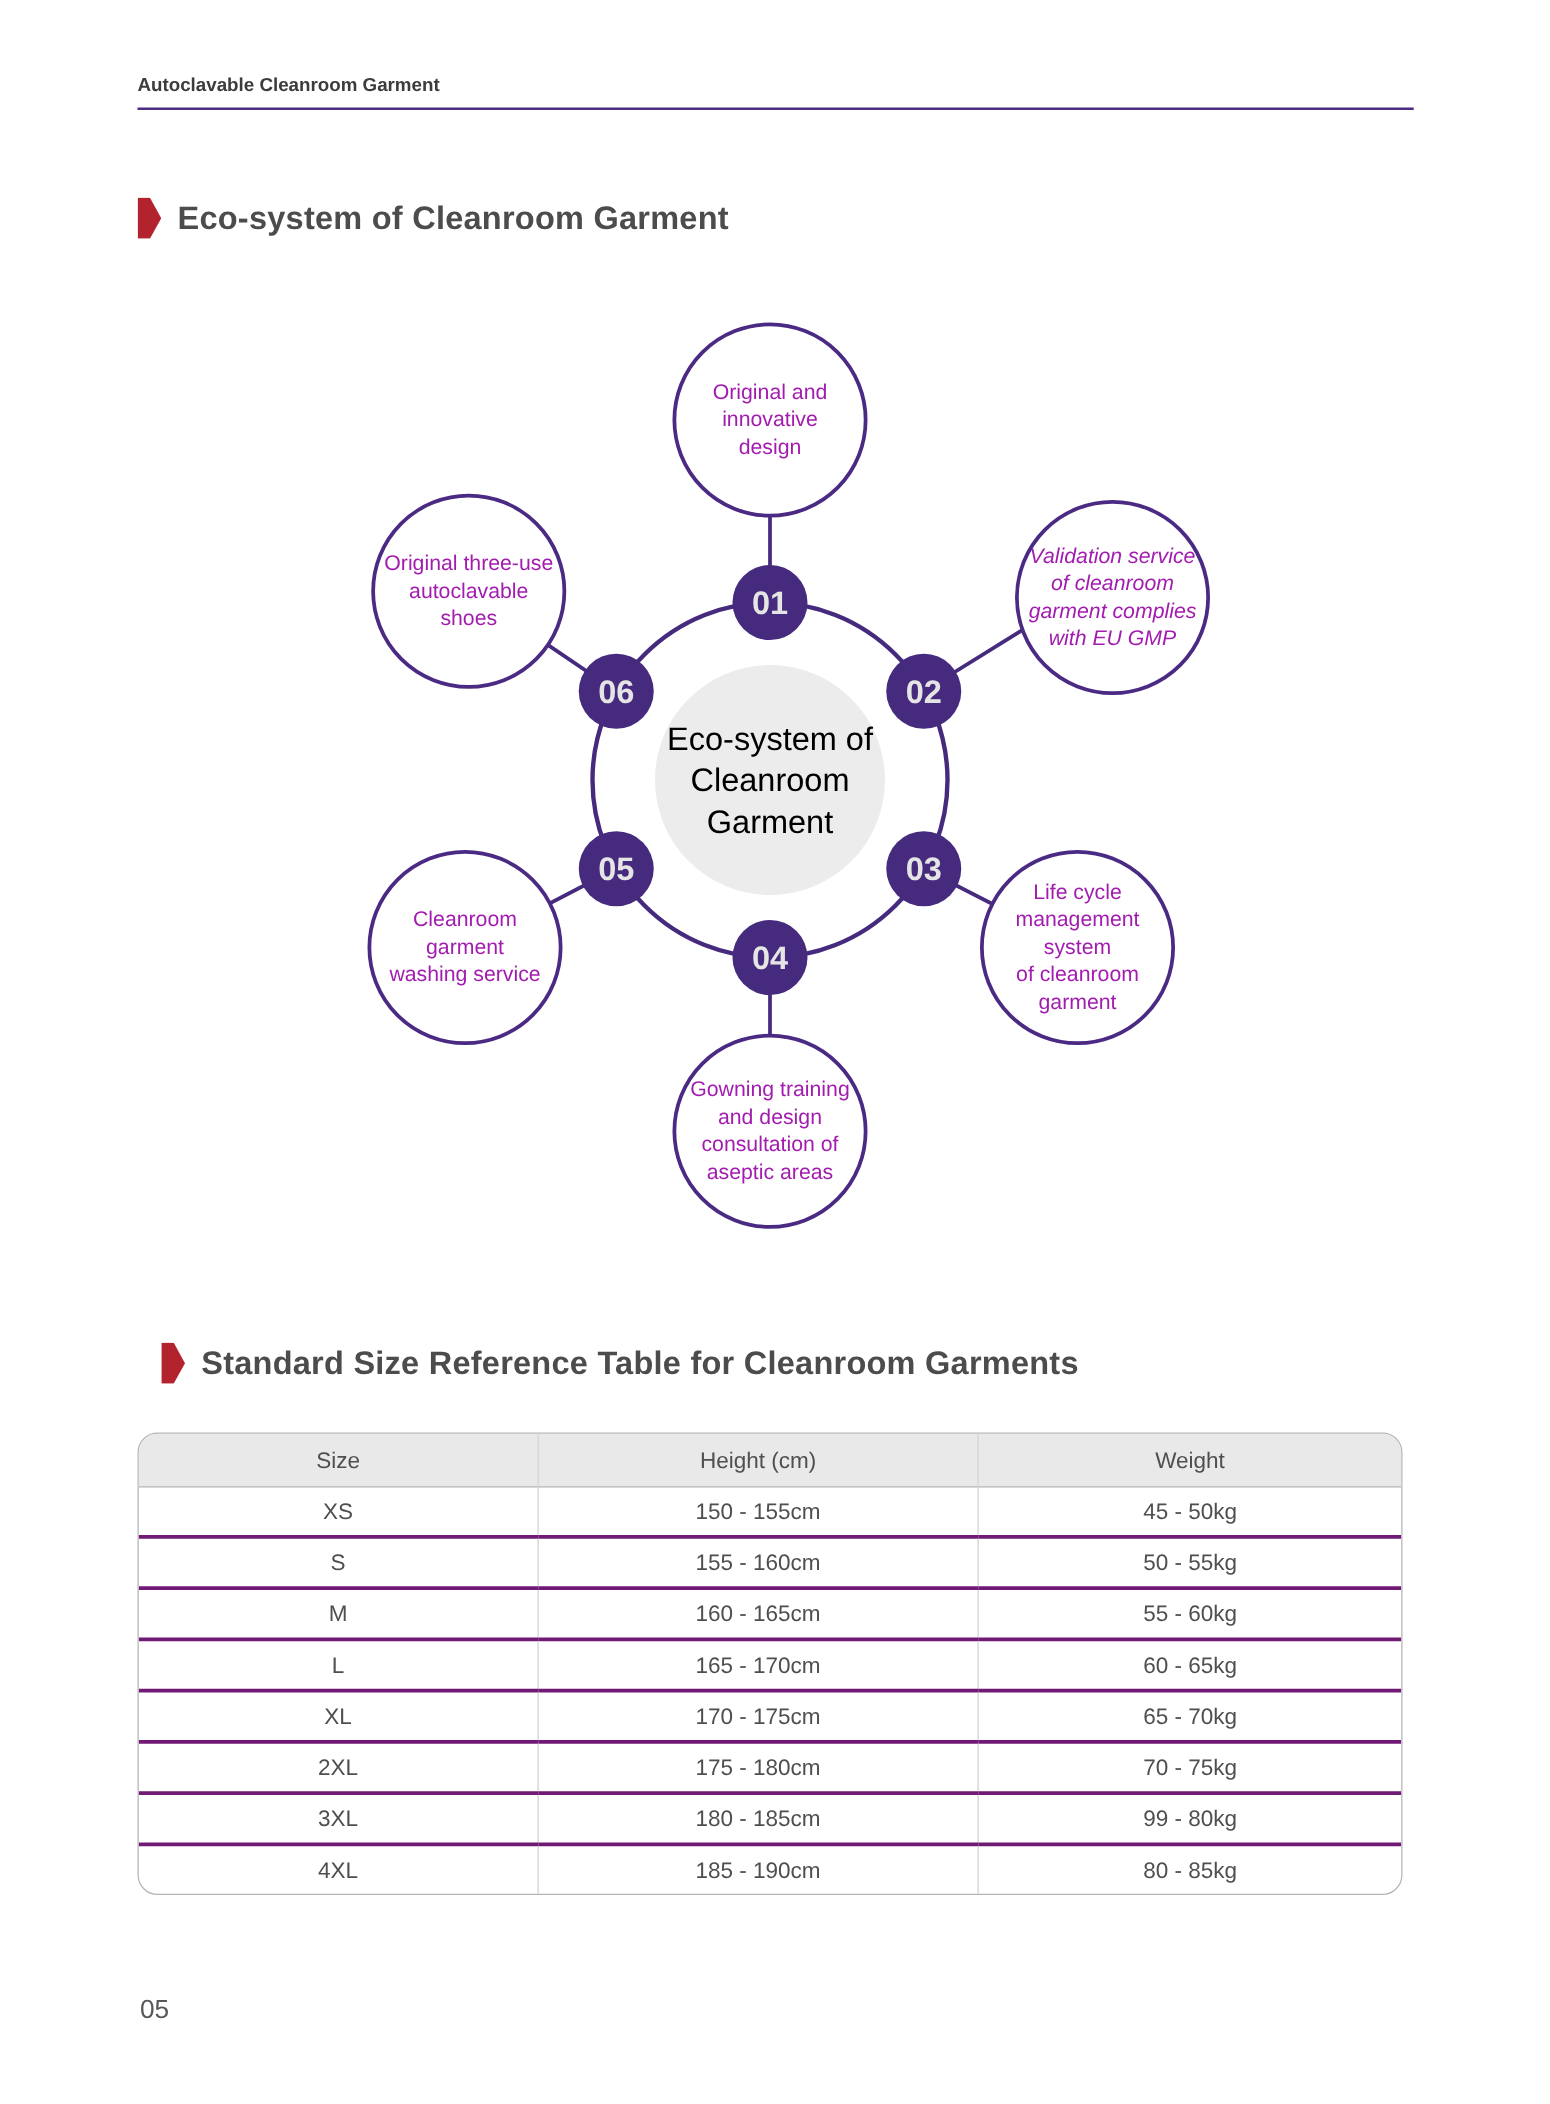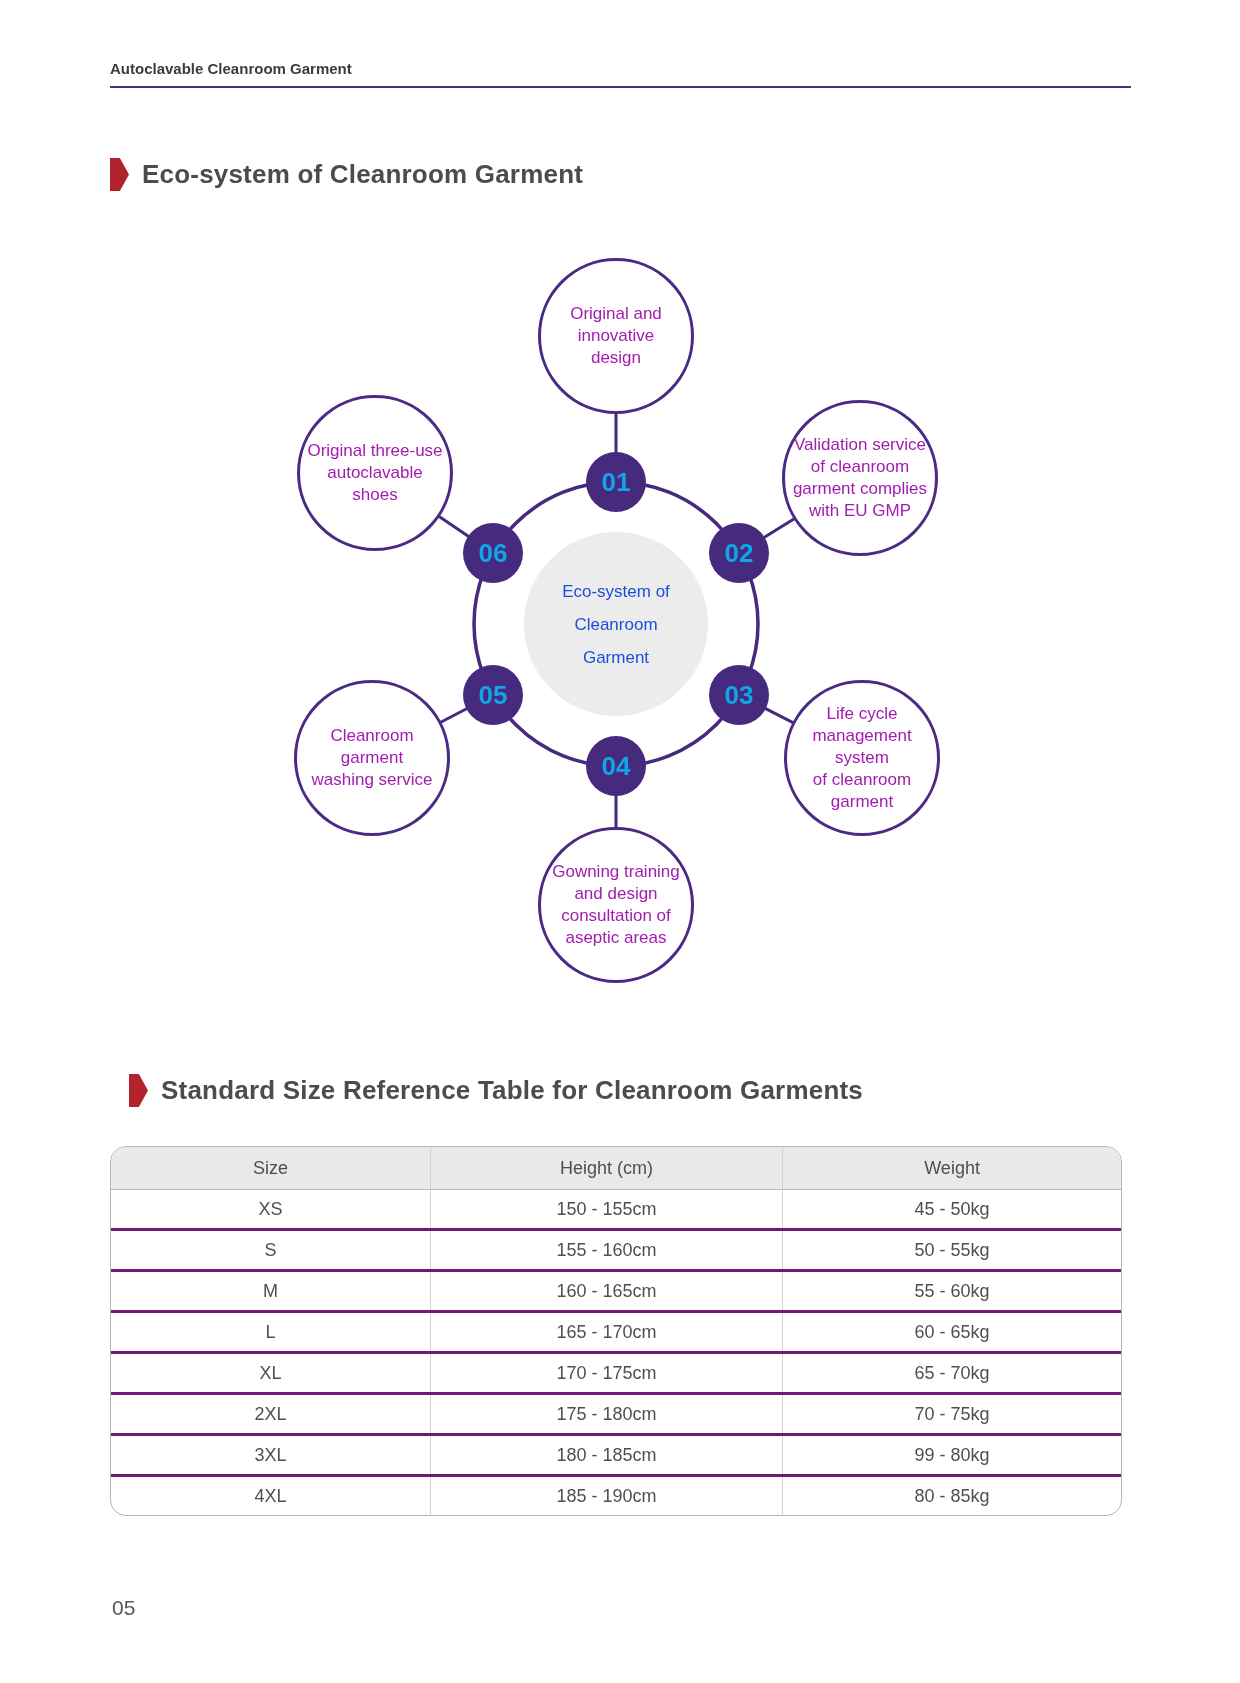--- a/index.html
+++ b/index.html
@@ -46,26 +46,26 @@
     text-align: center; font-size: 17px; line-height: 22px;
     color: #a21caf; white-space: pre-line;
   }
   .center-circle {
     position: absolute; left: 524px; top: 302px;
     width: 184px; height: 184px; border-radius: 50%;
     background: #ececec;
     display: flex; align-items: center; justify-content: center;
   }
   .center-label {
-    text-align: center; font-size: 17px; line-height: 33px;
-    color: #1d4ed8; white-space: pre-line;
+    text-align: center; font-size: 26px; line-height: 33px;
+    color: #000000; white-space: pre-line;
   }
   .badge {
     position: absolute; width: 60px; height: 60px; border-radius: 50%;
-    background: #452a7e; color: #0ea5e9;
+    background: #452a7e; color: #e5e5e5;
     font-weight: 700; font-size: 26px;
     display: flex; align-items: center; justify-content: center;
   }
 
   
   .table-wrap {
     position: absolute; left: 110px; top: 1146px; width: 1012px;
     border: 1px solid #b5b5b5; border-radius: 16px; overflow: hidden;
     box-sizing: border-box;
   }
@@ -115,21 +115,21 @@
       <line x1="616" y1="536" x2="616" y2="675" stroke="#452a7e" stroke-width="3"></line>
       <line x1="493" y1="465" x2="372" y2="528" stroke="#452a7e" stroke-width="3"></line>
       <line x1="493" y1="323" x2="375" y2="243" stroke="#452a7e" stroke-width="3"></line>
     </svg>
 
     <div class="satellite" style="left:538px; top:28px;">
       <span class="sat-label">Original and
 innovative
 design</span>
     </div>
-    <div class="satellite" style="left:782px; top:170px;">
+    <div class="satellite" style="left:812px; top:170px;font-style:italic;">
       <span class="sat-label">Validation service
 of cleanroom
 garment complies
 with EU GMP</span>
     </div>
     <div class="satellite" style="left:784px; top:450px;">
       <span class="sat-label">Life cycle
 management system
 of cleanroom
 garment</span>

